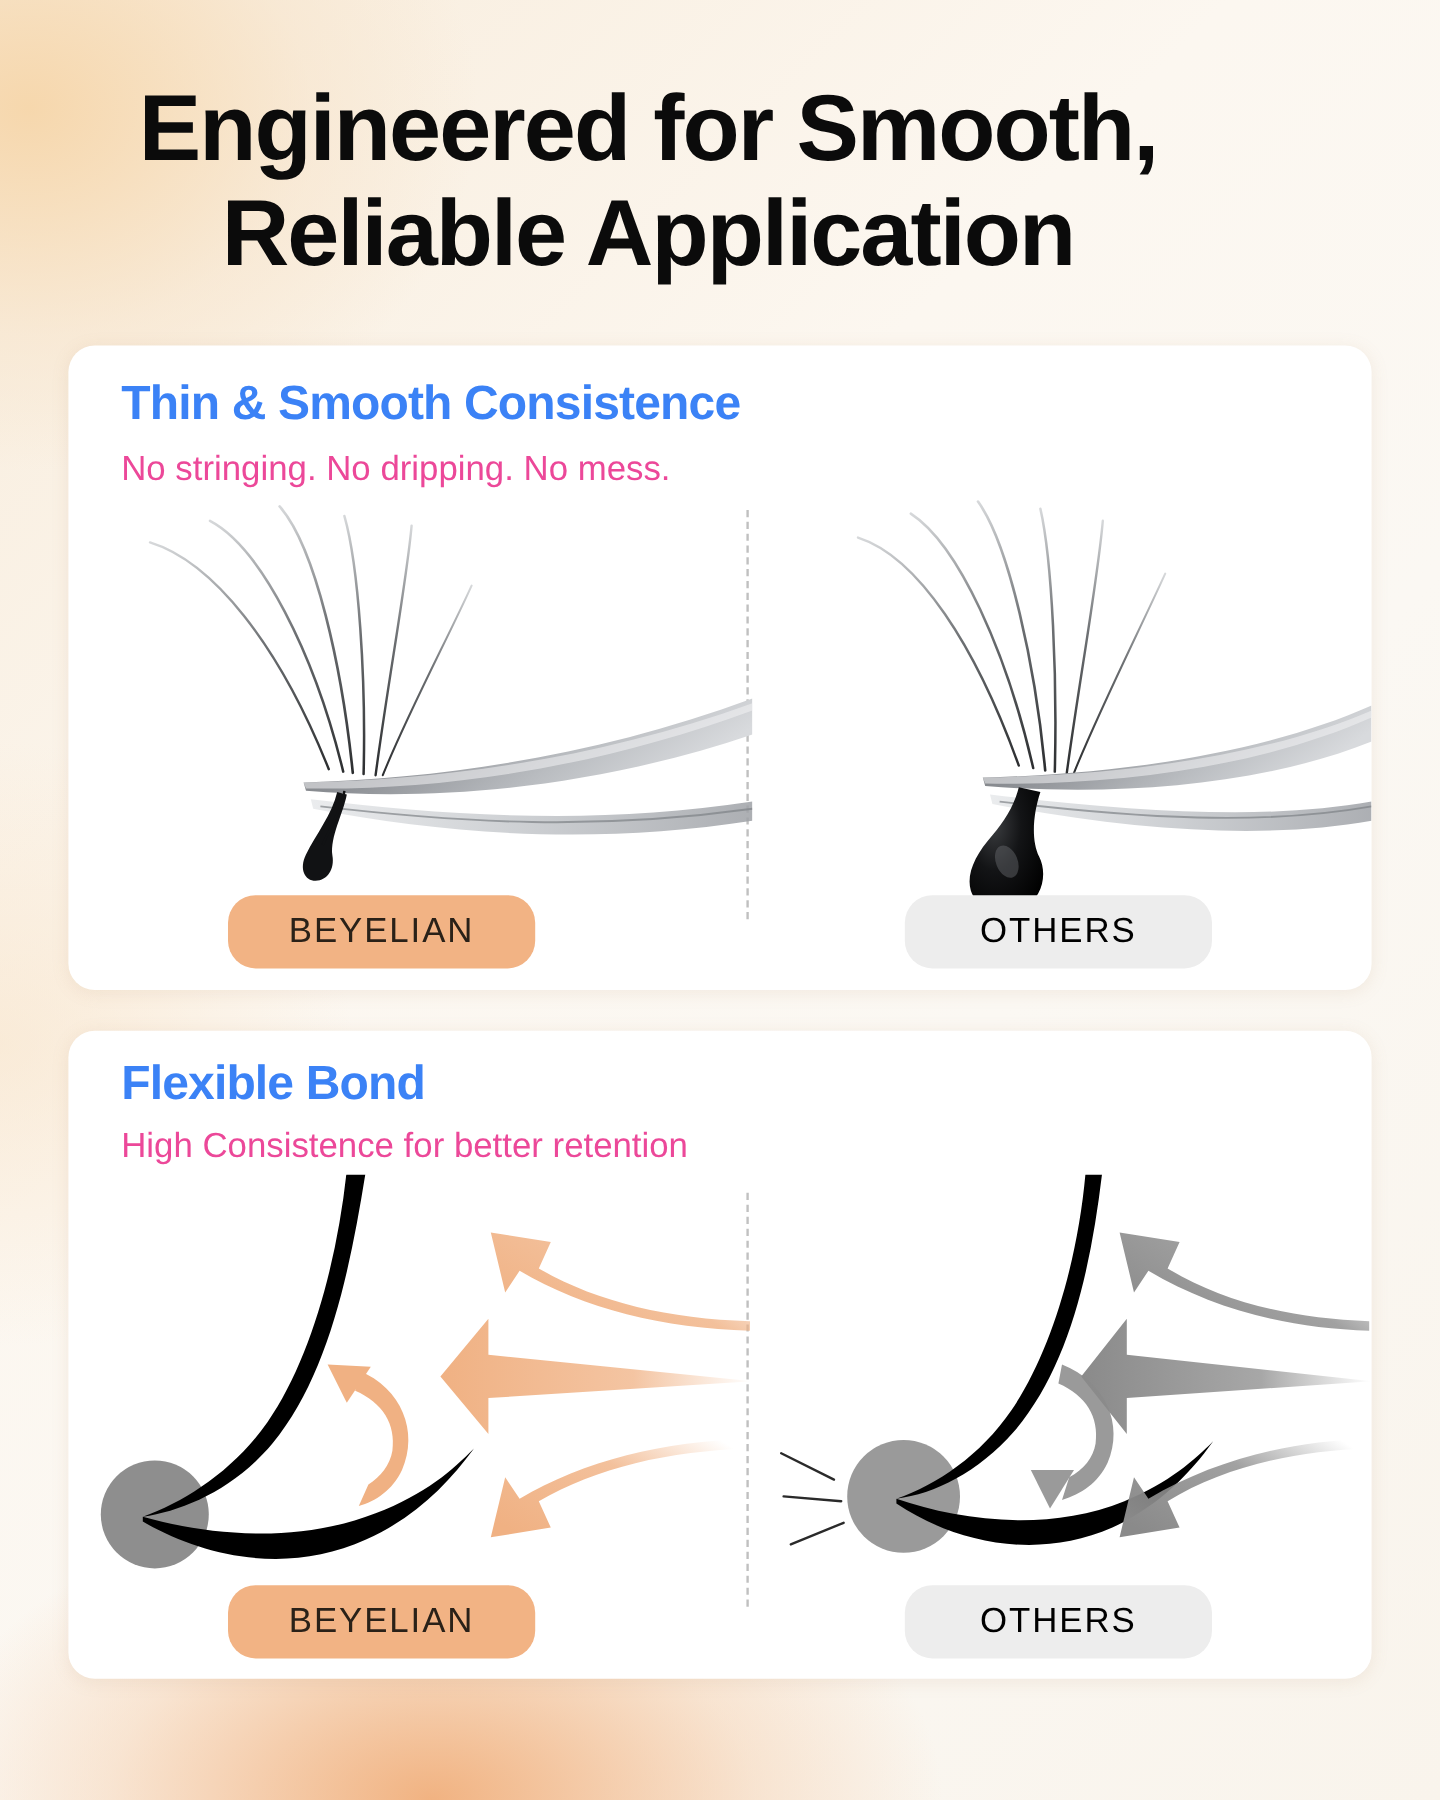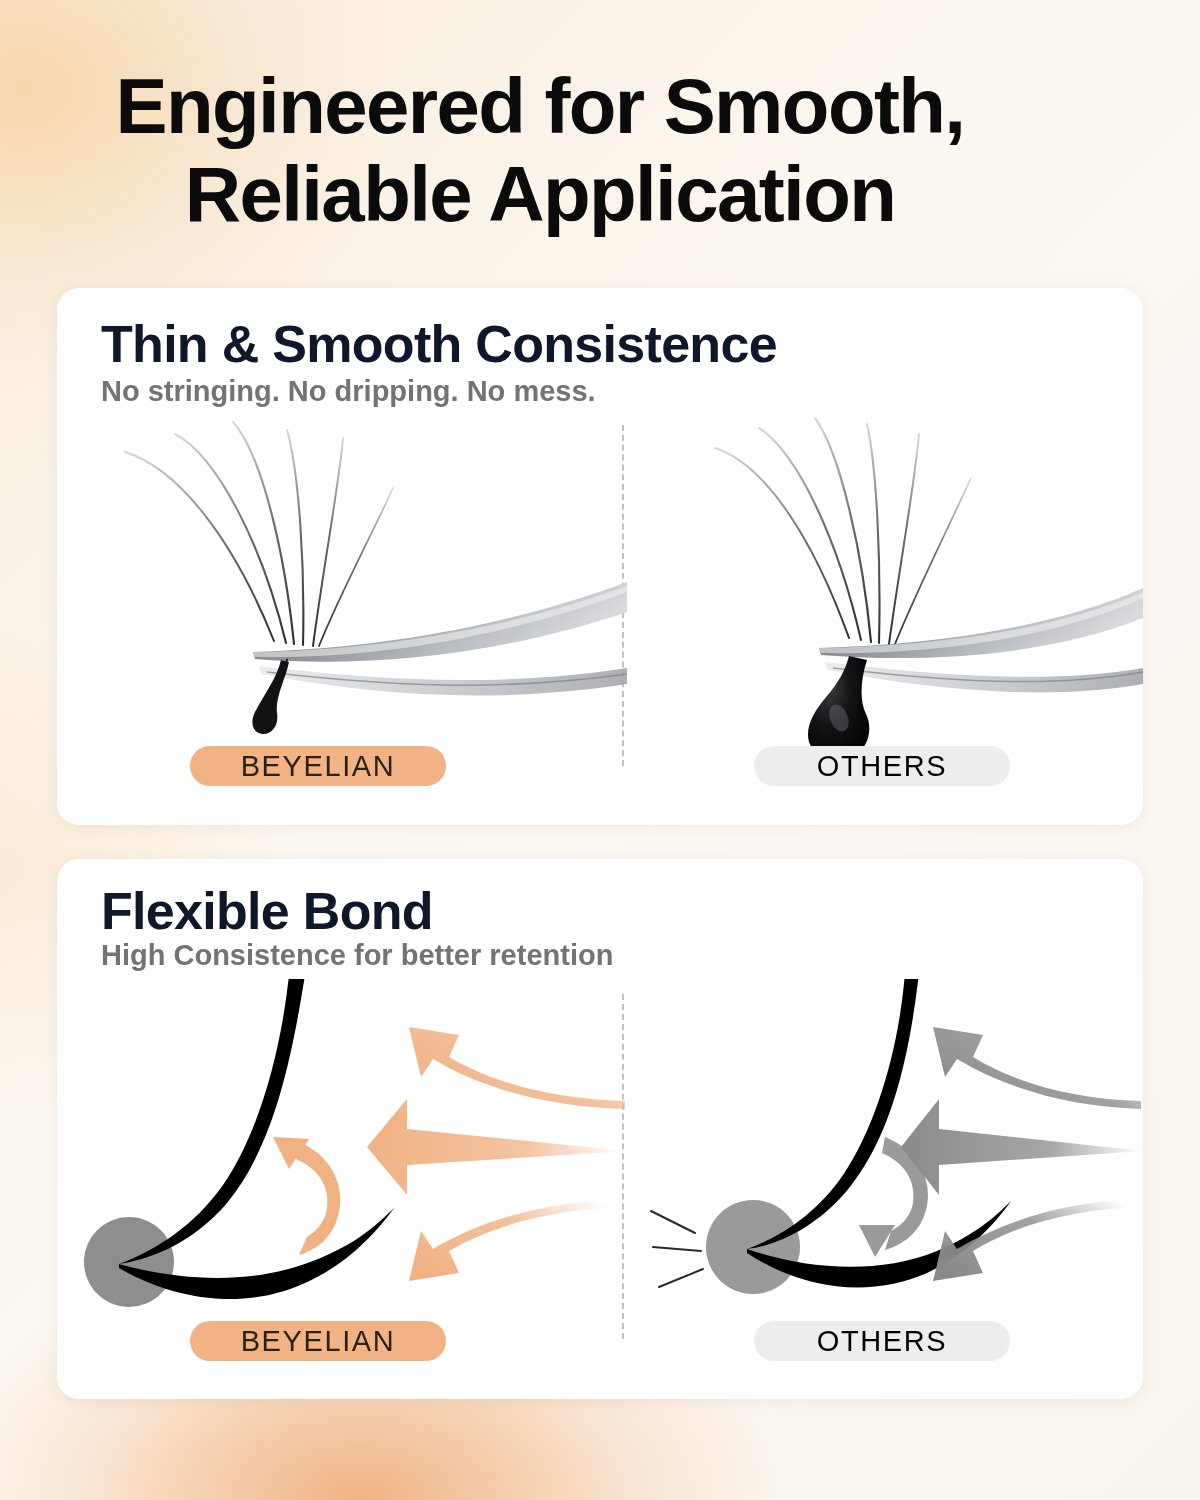--- a/index.html
+++ b/index.html
@@ -44,31 +44,31 @@
     border-radius:22px;
     box-shadow:0 2px 14px rgba(180,140,100,0.13);
     overflow:hidden;
   }
   #card-1 { top:288px;  height:537px; }
   #card-2 { top:859px;  height:540px; }
 
   .card-title {
     position:absolute;
     left:44px;
-    font-size:52px;
+    font-size:40px;
     font-weight:700;
     letter-spacing:-0.7px;
-    color:#0f172a;
+    color:#3b82f6;
   }
   .card-sub {
     position:absolute;
     left:44px;
     font-size:29px;
-    font-weight:700;
-    color:#737373;
+    font-weight:400;
+    color:#ec4899;
   }
   #card-1 .card-title { top:26px; }
   #card-1 .card-sub   { top:87px; }
   #card-2 .card-title { top:22px; }
   #card-2 .card-sub   { top:80px; }
 
   
   .divider {
     position:absolute;
     width:0;
@@ -84,21 +84,21 @@
 
   #c1-left   { left:10px;  top:128px; width:560px; height:350px; }
   #c1-right  { left:566px; top:128px; width:520px; height:350px; }
   #c2-left   { left:20px;  top:120px; width:550px; height:360px; }
   #c2-right  { left:566px; top:120px; width:520px; height:360px; }
 
   
   .pill {
     position:absolute;
     display:flex; align-items:center; justify-content:center;
-    height:40px;
+    height:61px;
     border-radius:23px;
     font-size:29px;
     font-weight:400;
     letter-spacing:1.6px;
   }
   .pill-brand { background:#f2b384; color:#2a2118; }
   .pill-other { background:#ededed; color:#000000; }
 
   #card-1 .pill-brand { left:133px; top:458px; width:256px; }
   #card-1 .pill-other { left:697px; top:458px; width:256px; }

